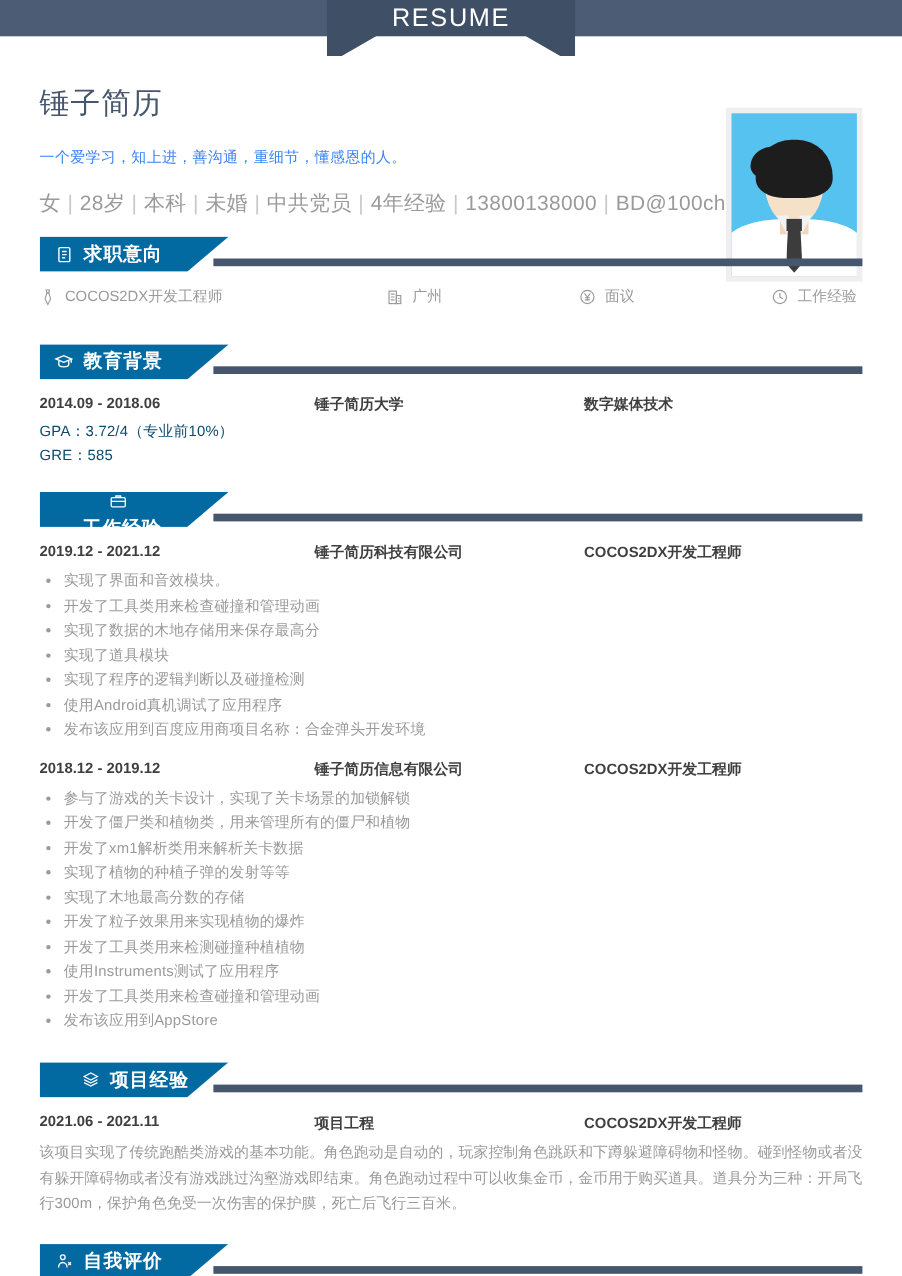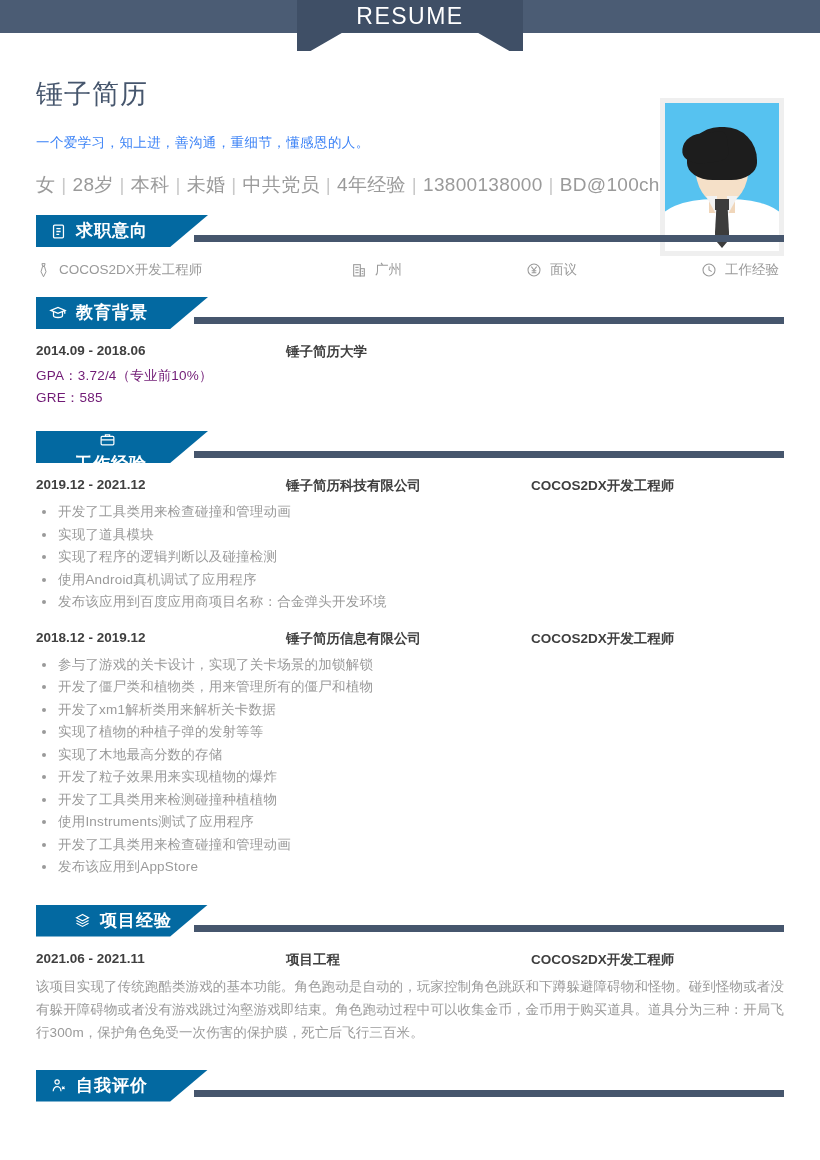--- a/index.html
+++ b/index.html
@@ -234,21 +234,21 @@
     font-weight: bold;
     color: #3f3f3f;
     margin-bottom: 6px;
   }
   .row3 .c1 { width: 250px; }
   .row3 .c2 { width: 245px; }
   .row3 .c3 { flex: 1; }
 
   .subline {
     font-size: 13.5px;
-    color: #701a75;
+    color: #0c4a6e;
     margin: 4px 0 0 0;
     letter-spacing: .2px;
   }
 
   ul.bullets {
     list-style: none;
     margin: 4px 0 0 0;
     padding: 0;
   }
   ul.bullets li {
@@ -363,39 +363,40 @@
         <svg width="16" height="16" viewBox="0 0 24 24" fill="none" stroke="#9a9a9a" stroke-width="1.6">
           <circle cx="12" cy="12" r="9"></circle>
           <path d="M12 6.5V12l4 2.5"></path>
         </svg>
       </span>
       <span>工作经验</span>
     </div>
   </div>
 </div>
 
-<div class="section" style="margin-top:18px;">
+<div class="section" style="margin-top:34px;">
   <div class="sec-head">
     <div class="sec-tag" style="width:172px;">
       <span class="sec-icon">
         <svg width="18" height="18" viewBox="0 0 24 24" fill="none" stroke="#ffffff" stroke-width="1.7">
           <path d="M2.5 8.5 12 4.5l9.5 4L12 12.5z"></path>
           <path d="M6 10.8v4.4c0 1.5 2.7 2.8 6 2.8s6-1.3 6-2.8v-4.4"></path>
           <line x1="21" y1="8.8" x2="21" y2="13"></line>
         </svg>
       </span>
       <span>教育背景</span>
     </div>
     <div class="sec-rule" style="width:590px;"></div>
   </div>
 
   <div>
     <div class="row3">
       <div class="c1">2014.09 - 2018.06</div>
       <div class="c2">锤子简历大学</div>
+      <div class="c3">数字媒体技术</div>
     </div>
     <div class="subline">GPA：3.72/4（专业前10%）</div>
     <div class="subline">GRE：585</div>
   </div>
 </div>
 
 <div class="section" style="margin-top:24px;">
   <div class="sec-head">
     <div class="sec-tag" style="width:172px;flex-direction:column;">
       <span class="sec-icon">
@@ -410,21 +411,23 @@
     <div class="sec-rule" style="width:590px;"></div>
   </div>
 
   <div>
     <div class="row3">
       <div class="c1">2019.12 - 2021.12</div>
       <div class="c2">锤子简历科技有限公司</div>
       <div class="c3">COCOS2DX开发工程师</div>
     </div>
     <ul class="bullets">
+        <li>实现了界面和音效模块。</li>
         <li>开发了工具类用来检查碰撞和管理动画</li>
+        <li>实现了数据的木地存储用来保存最高分</li>
         <li>实现了道具模块</li>
         <li>实现了程序的逻辑判断以及碰撞检测</li>
         <li>使用Android真机调试了应用程序</li>
         <li>发布该应用到百度应用商项目名称：合金弹头开发环境</li>
       </ul>
   </div>
 
   <div class="blockgap"></div>
 
   <div>

